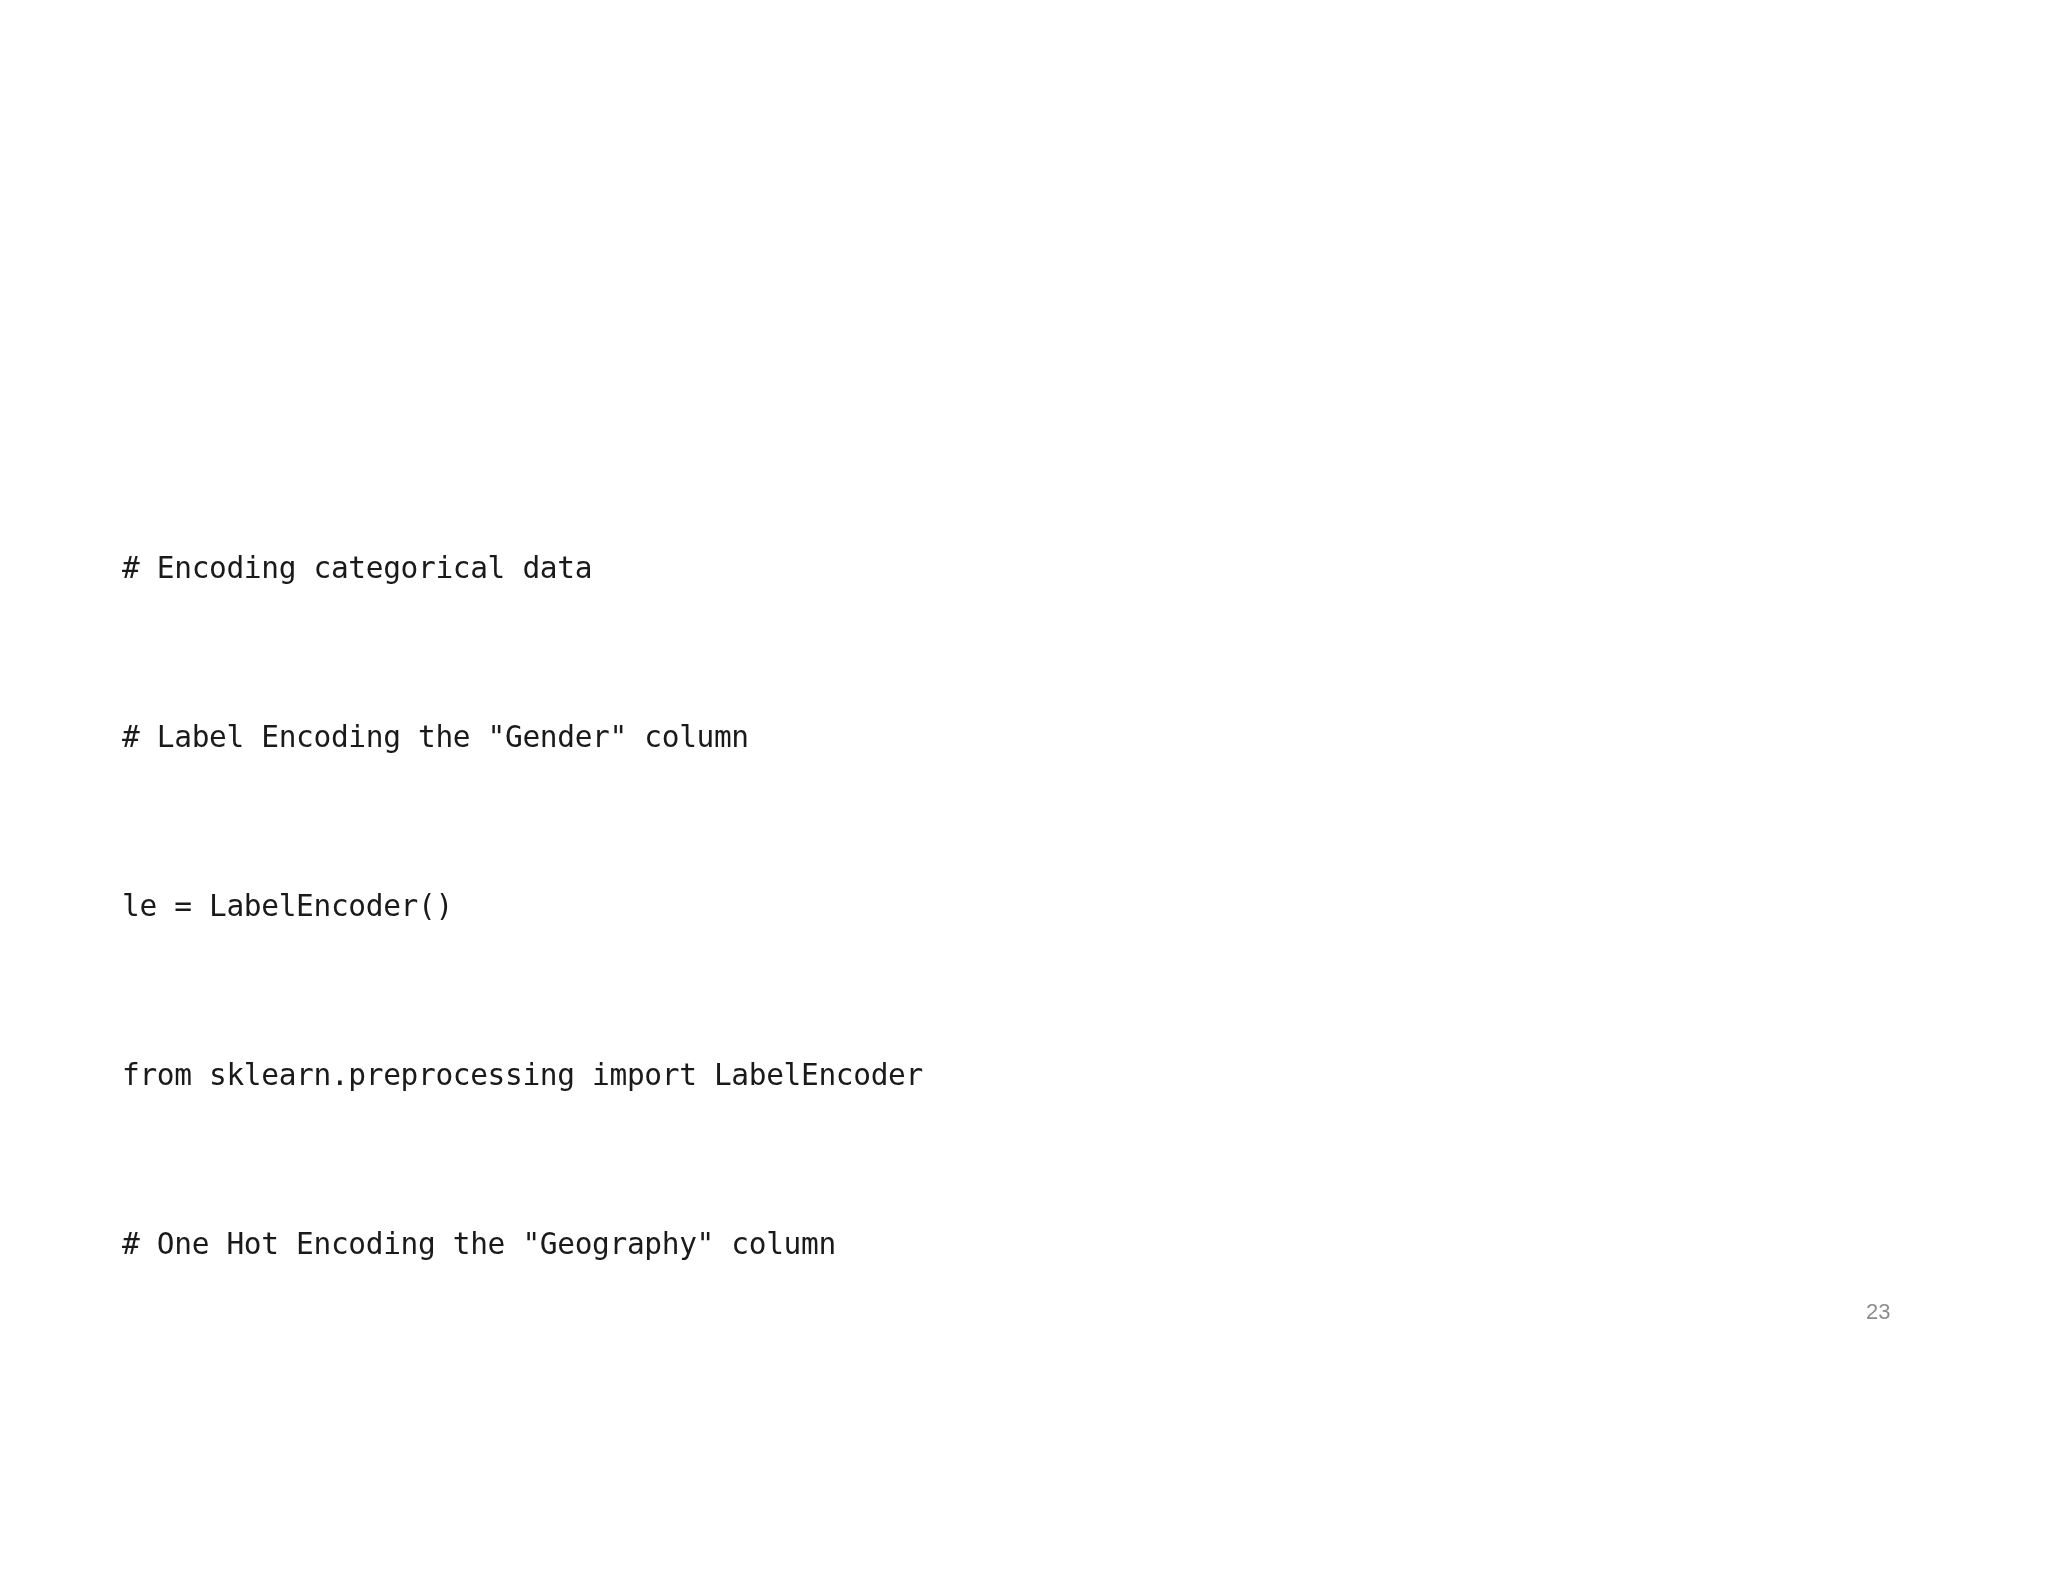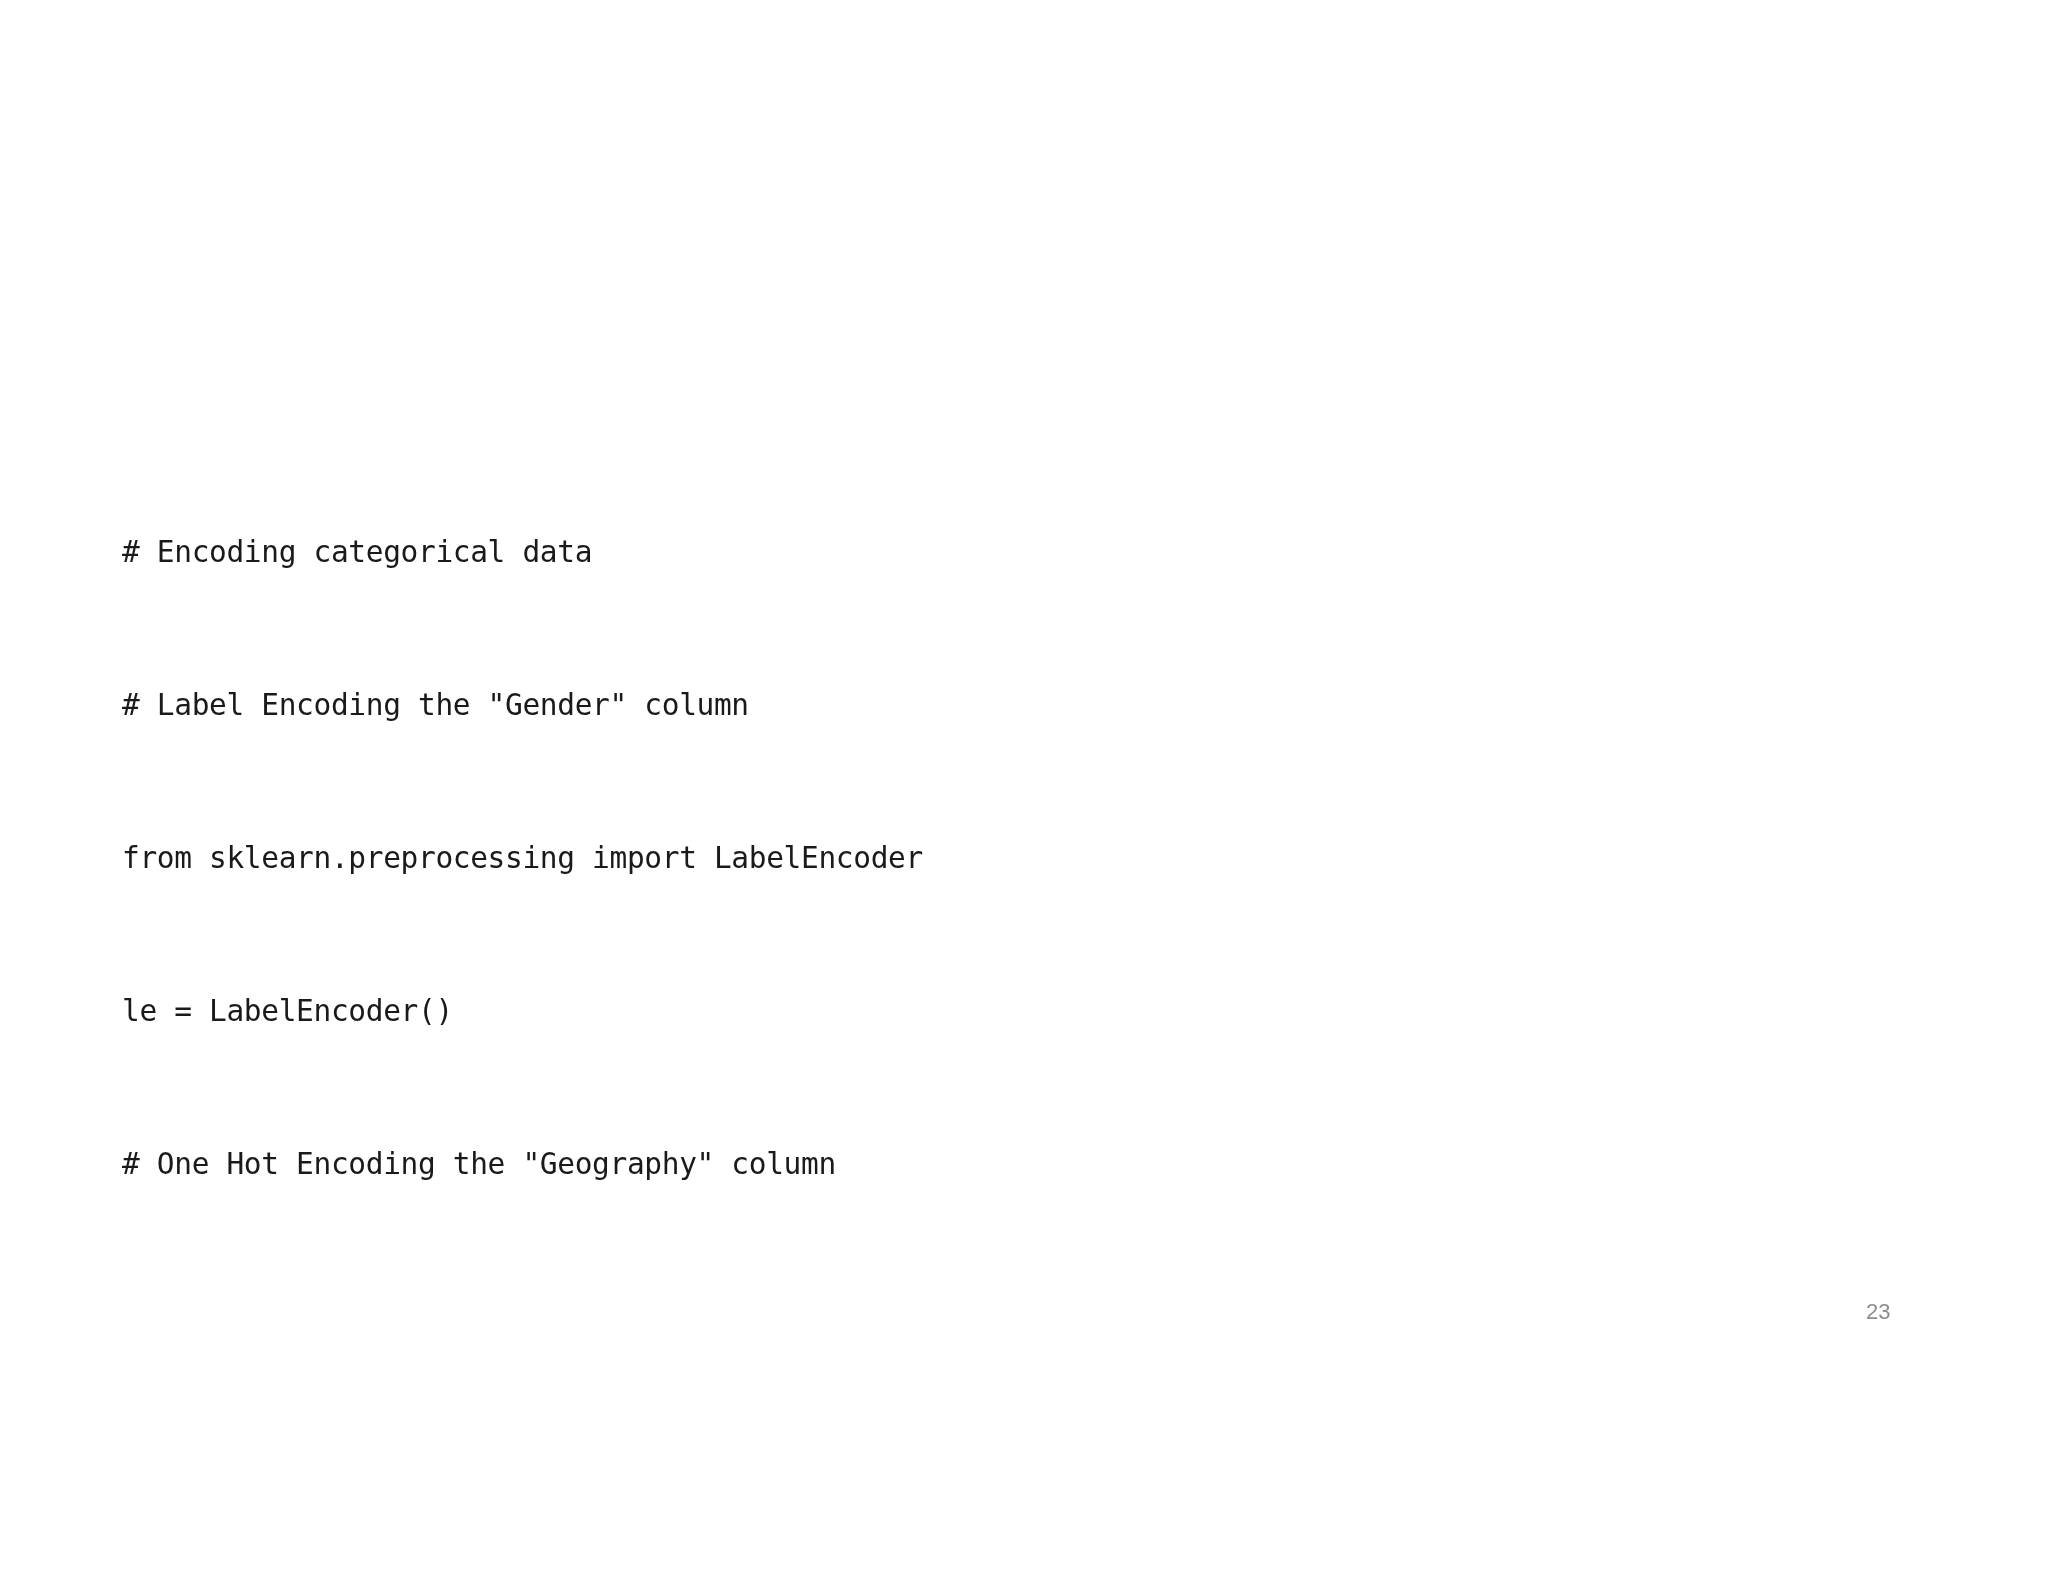--- a/index.html
+++ b/index.html
@@ -48,20 +48,21 @@
     font-family: "DejaVu Sans Mono", "Liberation Mono", monospace;
     font-size: 29.5px;
     line-height: 51px;
     color: #1a1a1a;
     white-space: pre;
     letter-spacing: -0.35px;
   }
   .code-line {
     height: 51px;
     white-space: pre;
+    margin-top: 16px;
   }
 
   
   .page-number {
     position: absolute;
     left: 1866px;
     top: 1297px;
     width: 90px;
     text-align: left;
     color: #8c8c8c;
@@ -72,22 +73,22 @@
 </style>
 </head>
 <body>
 
 <div class="slide">
 
 
   <div class="code-block">
     <div class="code-line"># Encoding categorical data</div>
     <div class="code-line"># Label Encoding the "Gender" column</div>
+    <div class="code-line">le = LabelEncoder()</div>
     <div class="code-line">from sklearn.preprocessing import LabelEncoder</div>
-    <div class="code-line">le = LabelEncoder()</div>
     <div class="code-line"># One Hot Encoding the "Geography" column</div>
     
     
     
     
     
     
     
     
     

